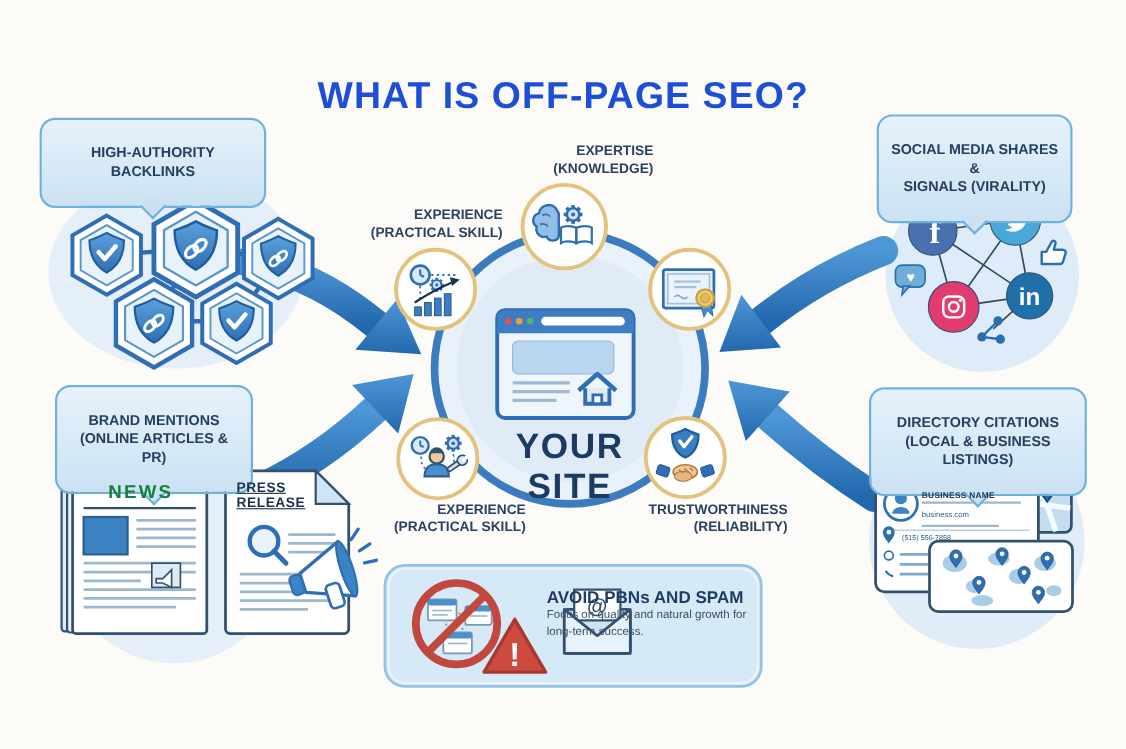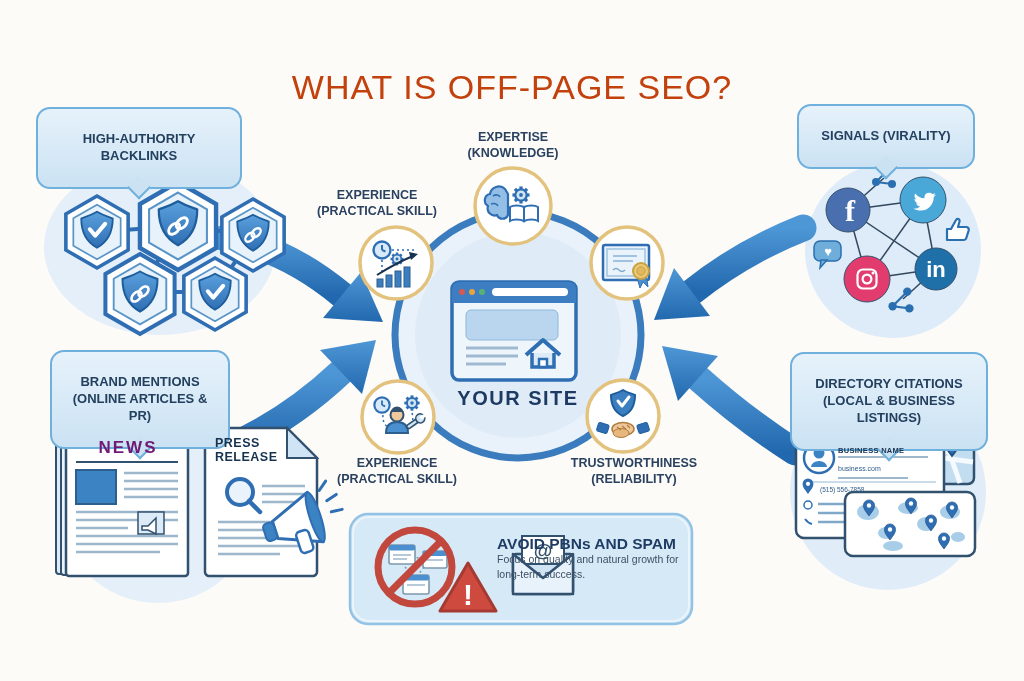--- a/index.html
+++ b/index.html
@@ -4,50 +4,50 @@
 <style>
   html,body{margin:0;padding:0;}
   .canvas{
     position:relative; width:1024px; height:681px;
     background:#fcfbf8; overflow:hidden;
     font-family:"Liberation Sans", sans-serif;
   }
   .abs{position:absolute;}
   .page-title{
     left:0; top:68px; width:1024px; text-align:center;
-    font-size:34px; font-weight:400; letter-spacing:1px; color:#c2410c;
+    font-size:34px; font-weight:700; letter-spacing:1px; color:#1d4ed8;
   }
   .bubble{
     position:absolute; box-sizing:border-box;
     background:linear-gradient(#e6f2fb,#cbe2f3);
     border:2.5px solid #6fb0dc; border-radius:14px;
     padding:22px 8px; text-align:center;
     font-size:13px; font-weight:700; line-height:1.3; color:#24405f;
   }
   .bubble::after{
     content:""; position:absolute; left:50%; bottom:-9px;
     width:15px; height:15px; transform:translateX(-50%) rotate(45deg);
     background:#cbe2f3;
     border-right:2.5px solid #6fb0dc; border-bottom:2.5px solid #6fb0dc;
   }
   .eeat{
-    position:absolute; text-align:center;
+    position:absolute; text-align:right;
     font-size:12.5px; font-weight:700; line-height:1.25; color:#2a4160;
   }
   .site-label{
     position:absolute; left:428px; top:387px; width:180px; text-align:center;
-    font-size:20px; font-weight:800; letter-spacing:1.5px; color:#1d3a63;
+    font-size:32px; font-weight:800; letter-spacing:1.5px; color:#1d3a63;
   }
   .news-word{
     position:absolute; left:80px; top:438px; width:96px; text-align:center;
-    font-size:17px; font-weight:800; letter-spacing:2px; color:#701a75;
+    font-size:17px; font-weight:800; letter-spacing:2px; color:#15803d;
   }
   .press-word{
     position:absolute; left:215px; top:436px; width:90px;
-    font-size:12.5px; font-weight:800; line-height:1.15; letter-spacing:.5px; color:#16324f;
+    font-size:12.5px; font-weight:800; line-height:1.15; letter-spacing:.5px; color:#16324f;text-decoration:underline;
   }
   .biz-name{position:absolute; left:838px; top:446px; font-size:7.5px; font-weight:700; letter-spacing:.3px; color:#16324f;}
   .biz-site{position:absolute; left:838px; top:465px; font-size:7px; color:#2f5d8a;}
   .biz-phone{position:absolute; left:820px; top:486px; font-size:6.5px; color:#2f5d8a;}
   .warn-title{position:absolute; left:497px; top:535px; width:190px; font-size:15.5px; font-weight:800; color:#1e3c64;}
   .warn-sub{position:absolute; left:497px; top:554px; width:190px; font-size:13.5px; font-weight:700; color:#2a4160;}
   .warn-body{position:absolute; left:497px; top:552px; width:185px; font-size:10.5px; line-height:1.4; color:#3c5066;}
 </style>
 </head>
 <body>
@@ -468,20 +468,21 @@
       </g>
     </g>
   </svg>
 
   <div class="page-title abs">WHAT IS OFF-PAGE SEO?</div>
 
   <div class="bubble" style="left:36px;top:107px;width:206px;">
     <div>HIGH-AUTHORITY BACKLINKS</div>
   </div>
   <div class="bubble" style="left:797px;top:104px;width:178px;">
+    <div>SOCIAL MEDIA SHARES &amp;</div>
     <div>SIGNALS (VIRALITY)</div>
   </div>
   <div class="bubble" style="left:50px;top:350px;width:180px;text-align:center;">
     <div>BRAND MENTIONS</div>
     <div>(ONLINE ARTICLES &amp; PR)</div>
   </div>
   <div class="bubble" style="left:790px;top:352px;width:198px;">
     <div>DIRECTORY CITATIONS</div>
     <div>(LOCAL &amp; BUSINESS LISTINGS)</div>
   </div>

